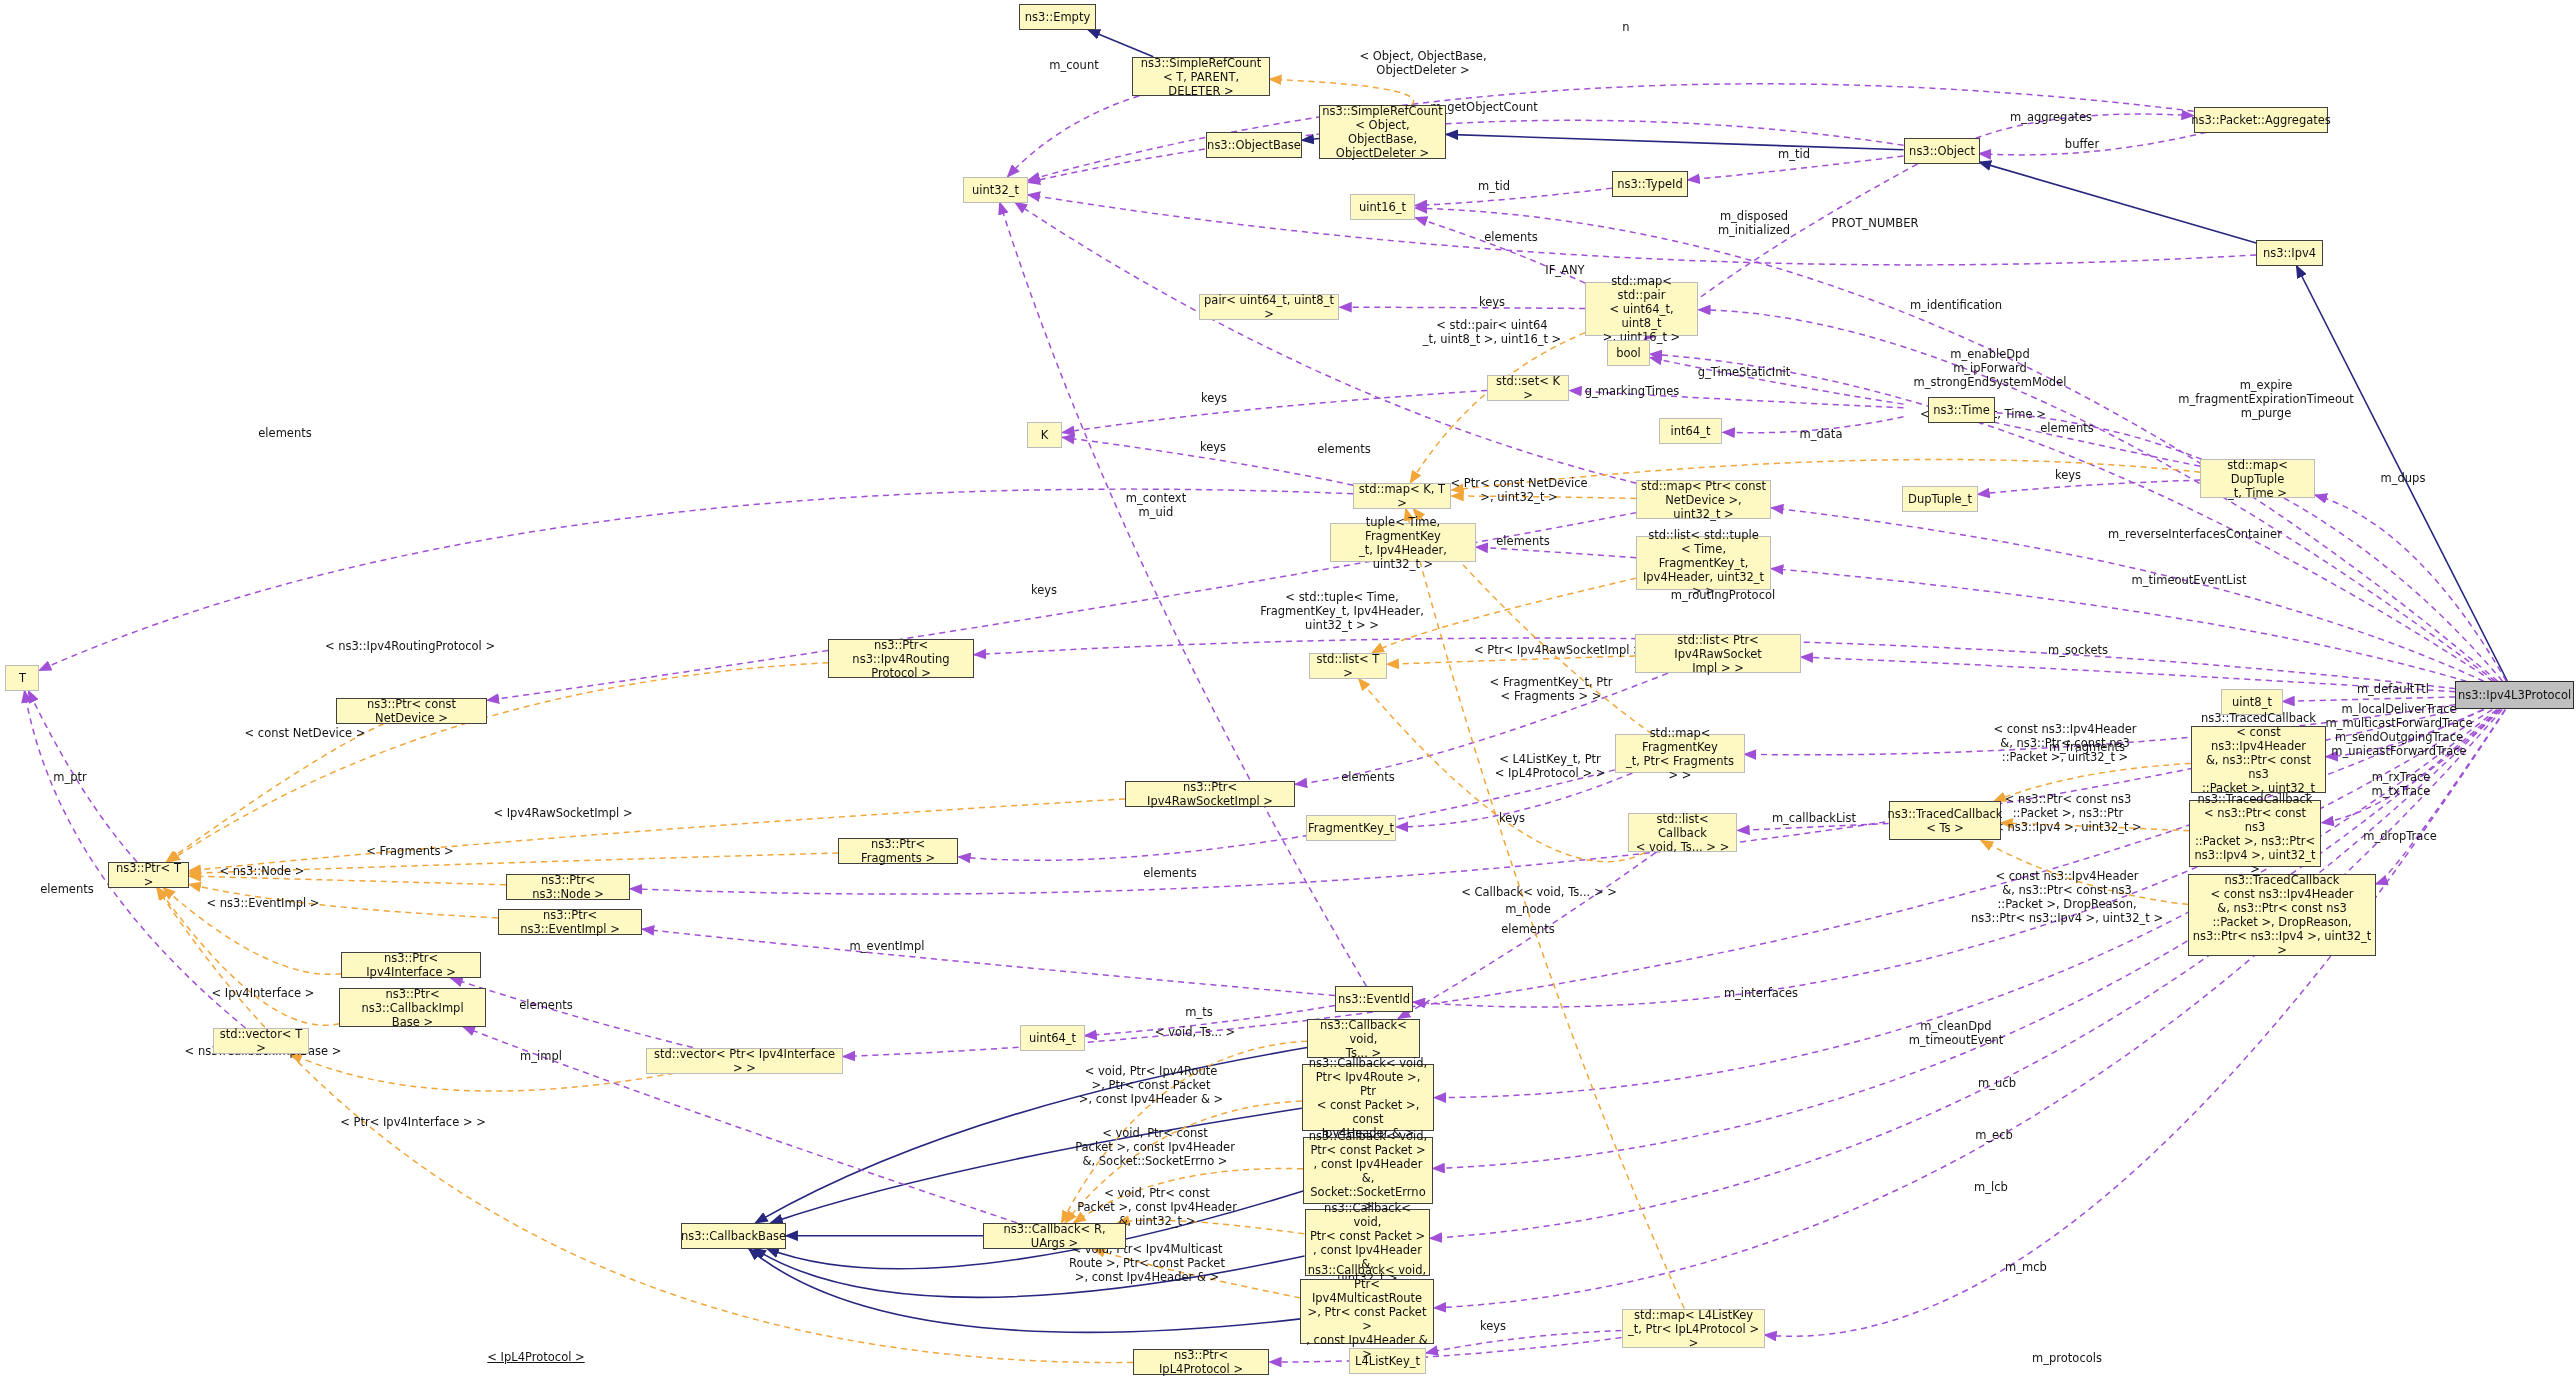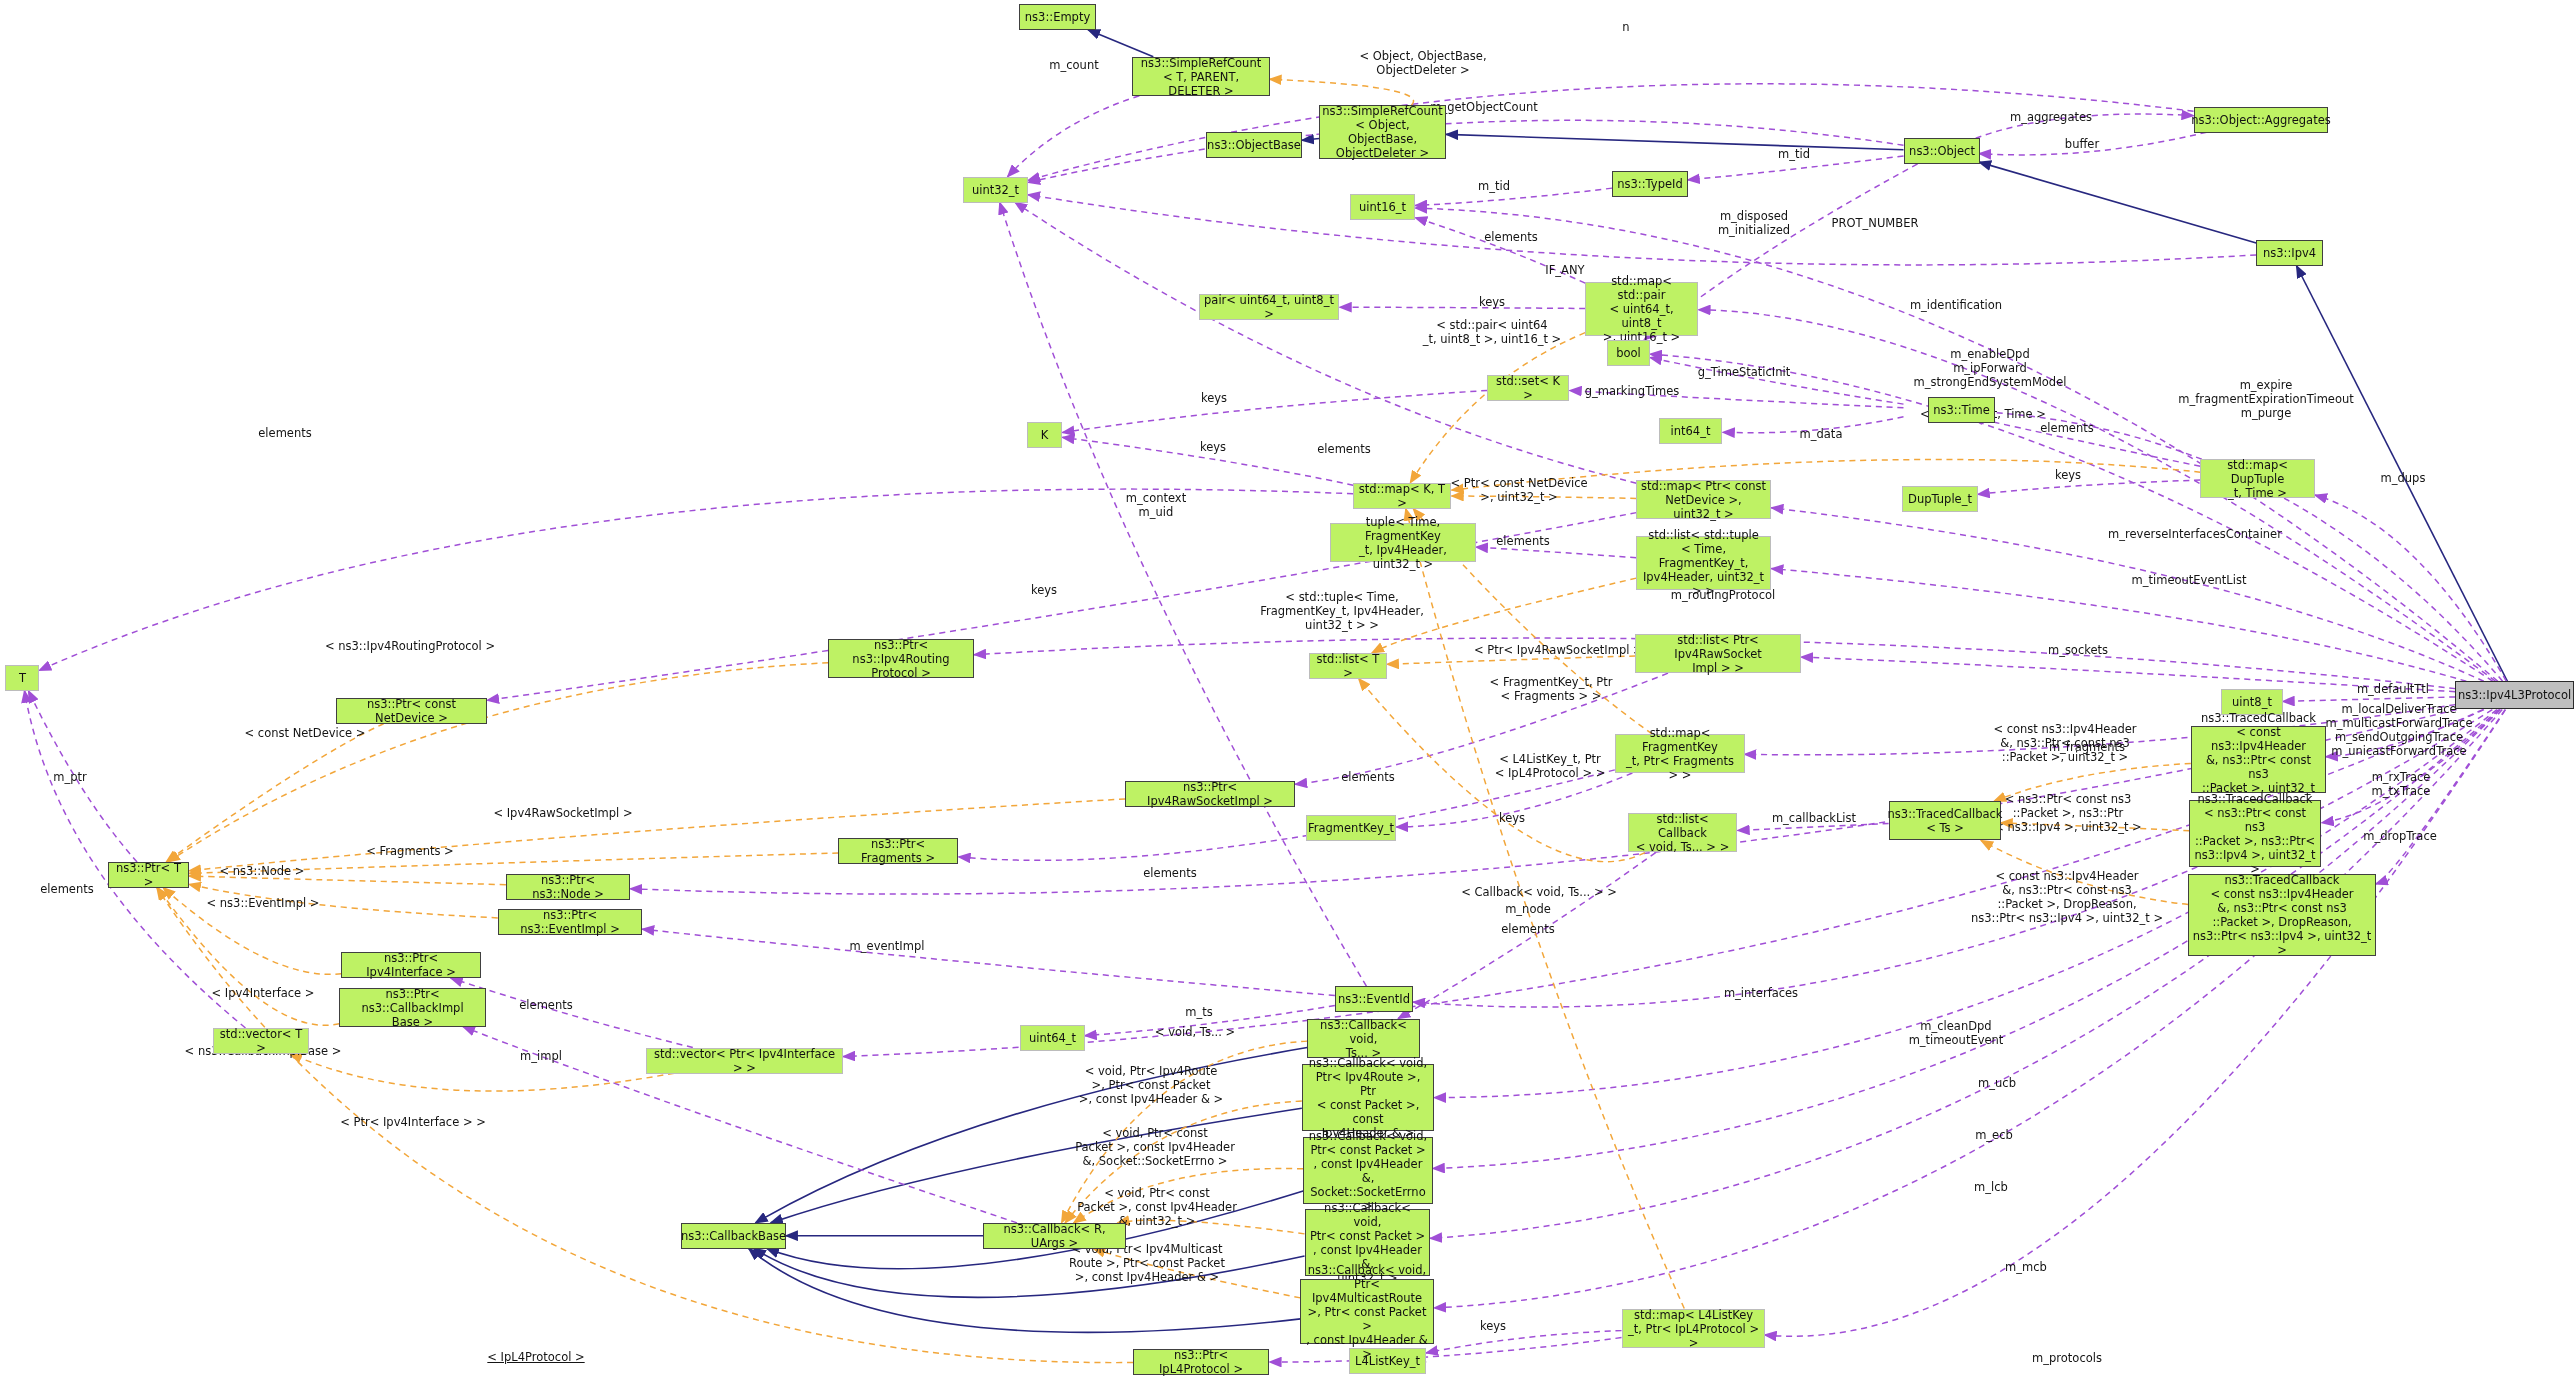--- a/index.html
+++ b/index.html
@@ -1,20 +1,20 @@
 <!DOCTYPE html>
 <html style="font-size:10.8px"><head>
 <meta charset="utf-8">
 <style>
   html,body{margin:0;padding:0;background:#ffffff;}
   #canvas{position:relative;width:2576px;height:1376px;background:#ffffff;overflow:hidden;
           font-family:"DejaVu Sans","Liberation Sans",sans-serif;}
   #edge-layer{position:absolute;left:0;top:0;width:2576px;height:1376px;}
   .node{position:absolute;display:flex;align-items:center;justify-content:center;
-        text-align:center;white-space:pre-line;background:#bef264;color:#111;
+        text-align:center;white-space:pre-line;background:#fef9c3;color:#111;
         font-size:11.5px;line-height:14px;box-sizing:border-box;padding:1.3px 3.4px;}
   .node.class{border:1.3px solid #404040;}
   .node.plain{border:1px solid #bcbcbc;}
   .node.main{background:#bfbfbf;border:1.7px solid #2b2b2b;}
   .elabel{position:absolute;transform:translate(-50%,-50%);white-space:pre-line;
           text-align:center;font-size:11.5px;line-height:14px;color:#141414;pointer-events:none;}
   .e-i{stroke:#27277f;fill:none;stroke-width:2.4;}
   .e-m{stroke:#a04fd6;fill:none;stroke-width:2.2;stroke-dasharray:9 7;}
   .e-t{stroke:#f2a63a;fill:none;stroke-width:2.2;stroke-dasharray:9 7;}
 </style>
@@ -323,21 +323,21 @@
 _t, Ptr&lt; Fragments &gt; &gt;</div>
     <div class="node plain" style="left: 1628px; top: 813px; width: 109px; height: 39px;">std::list&lt; Callback
 &lt; void, Ts... &gt; &gt;</div>
     <div class="node plain" style="left: 1622px; top: 1309px; width: 143px; height: 39px;">std::map&lt; L4ListKey
 _t, Ptr&lt; IpL4Protocol &gt; &gt;</div>
     <div class="node class" style="left: 1904px; top: 138px; width: 76px; height: 26px;">ns3::Object</div>
     <div class="node class" style="left: 1904px; top: 397px; width: 67px; height: 26px; margin-left: 24px;">ns3::Time</div>
     <div class="node plain" style="left: 1902px; top: 486px; width: 76px; height: 26px;">DupTuple_t</div>
     <div class="node class" style="left: 1889px; top: 801px; width: 112px; height: 39px;">ns3::TracedCallback
 &lt; Ts &gt;</div>
-    <div class="node class" style="left: 2194px; top: 107px; width: 134px; height: 26px;">ns3::Object::Aggregates</div>
+    <div class="node class" style="left: 2194px; top: 107px; width: 134px; height: 26px;">ns3::Packet::Aggregates</div>
     <div class="node class" style="left: 2256px; top: 240px; width: 67px; height: 26px;">ns3::Ipv4</div>
     <div class="node plain" style="left: 2200px; top: 459px; width: 115px; height: 39px;">std::map&lt; DupTuple
 _t, Time &gt;</div>
     <div class="node plain" style="left: 2221px; top: 689px; width: 62px; height: 26px;">uint8_t</div>
     <div class="node class" style="left: 2191px; top: 726px; width: 135px; height: 67px;">ns3::TracedCallback
 &lt; const ns3::Ipv4Header
 &amp;, ns3::Ptr&lt; const ns3
 ::Packet &gt;, uint32_t &gt;</div>
     <div class="node class" style="left: 2189px; top: 800px; width: 132px; height: 67px;">ns3::TracedCallback
 &lt; ns3::Ptr&lt; const ns3

